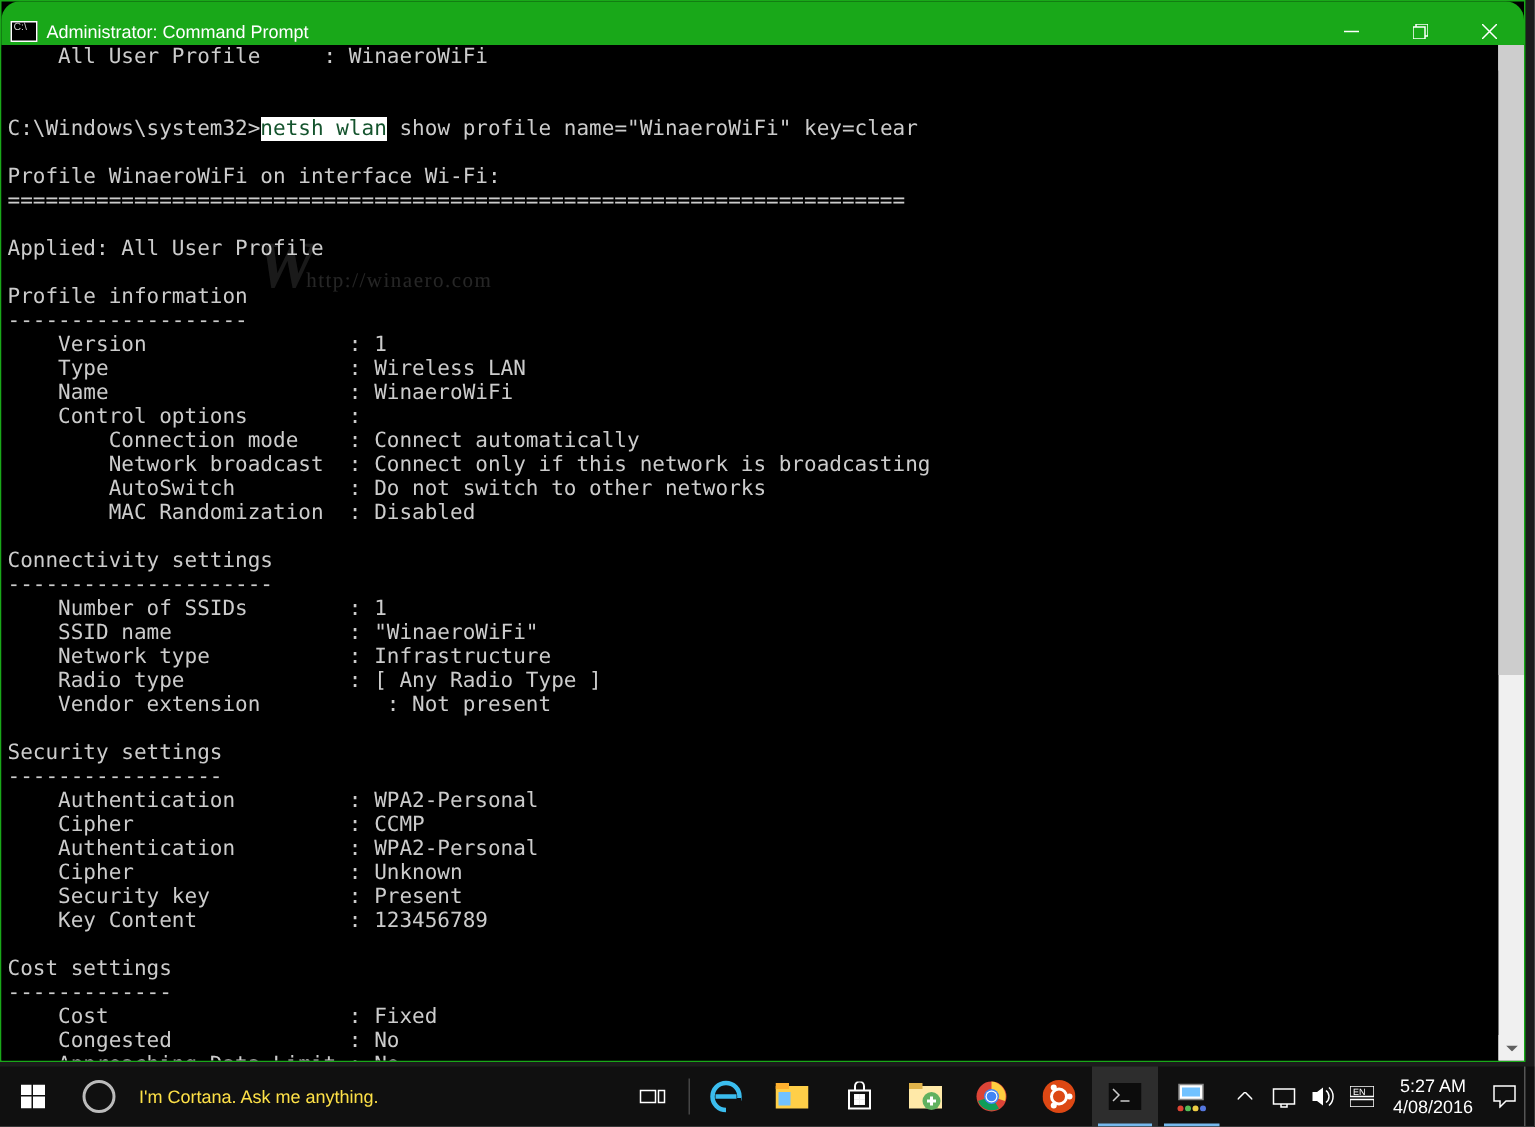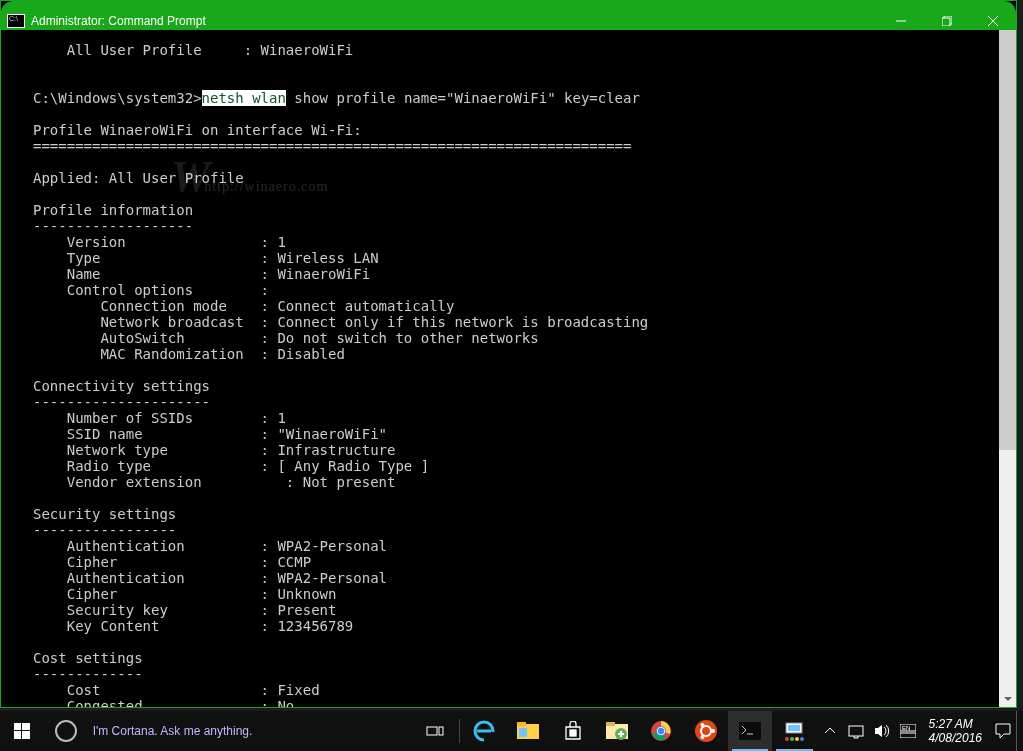--- a/index.html
+++ b/index.html
@@ -12,36 +12,36 @@
     .ctrls { display:flex; height:100%; }
     .ctrls div { width:46px; display:flex; align-items:center; justify-content:center; cursor:pointer; }
     .ctrls svg { stroke:#fff; fill:none; stroke-width:1; }
     .console-wrap { position:absolute; top:29px; bottom:0; left:0; right:0; background:#000; }
     .console { width:calc(100% - 17px); height:100%; overflow:hidden; }
     .scrollbar { position:absolute; top:0; right:0; width:17px; bottom:0; background:#f0f0f0; }
     .scrollbar .thumb { position:absolute; top:0; left:0; right:0; height:420px; background:#cdcdcd; }
     .scrollbar .btn { position:absolute; left:0; right:0; height:17px; display:flex; align-items:center; justify-content:center; background:#f0f0f0; }
     .scrollbar .btn.bot{bottom:0;}
     .scrollbar .btn svg{fill:#606060;}
-    pre { margin:12px; padding:0 20px; color:#ccc; white-space:pre; line-height:16px; }
+    pre { margin:0; padding:0 4px; color:#ccc; white-space:pre; line-height:16px; }
     pre .hl { background:#fff; color:#14532d; }
     .watermark { position:absolute; top:73px; left:170px; color:rgba(255,255,255,0.15); font-family:Georgia,serif; pointer-events:none; font-size:14px; letter-spacing:1px;margin-top:48px; }
     .watermark .logo { font-size:44px; font-weight:bold; font-style:italic; letter-spacing:-6px; opacity:0.7; }
 
     .taskbar { position:absolute; bottom:0; left:0; right:0; height:40px; background:#101010; display:flex; align-items:center; color:#fff; font-family:'Segoe UI',sans-serif; font-size:12px; }
     .tb-item { width:48px; height:40px; display:flex; align-items:center; justify-content:center; cursor:pointer; position:relative; }
     .start svg{fill:#fff;}
     .cortana-ring { width:18px; height:18px; border:2px solid #bbb; border-radius:50%; }
-    .search { flex:0 0 320px; height:40px; display:flex; align-items:center; color:#c4b5fd; padding-left:4px; cursor:text;}
+    .search { flex:0 0 320px; height:40px; display:flex; align-items:center; color:#fde047; padding-left:4px; cursor:text;}
     .tb-divider{width:1px;height:24px;background:#444;margin:0 2px;}
     .appicon { width:28px; height:28px; display:flex; align-items:center; justify-content:center; }
     .underline{position:absolute;bottom:0;left:4px;right:4px;height:2px;background:#76b9ed;}
     .tray { margin-left:auto; display:flex; align-items:center; height:40px; }
     .tray .tb-item{width:26px;}
-    .clock { padding:0 8px; text-align:left; line-height:14px; font-size:12px;font-style:italic; }
+    .clock { padding:0 8px; text-align:center; line-height:14px; font-size:12px; }
     .notif{width:40px;}
   </style>
 </head>
 <body>
 
 <div class="desktop">
 
   <div class="window">
     <div class="titlebar">
       <div class="icon"></div>

